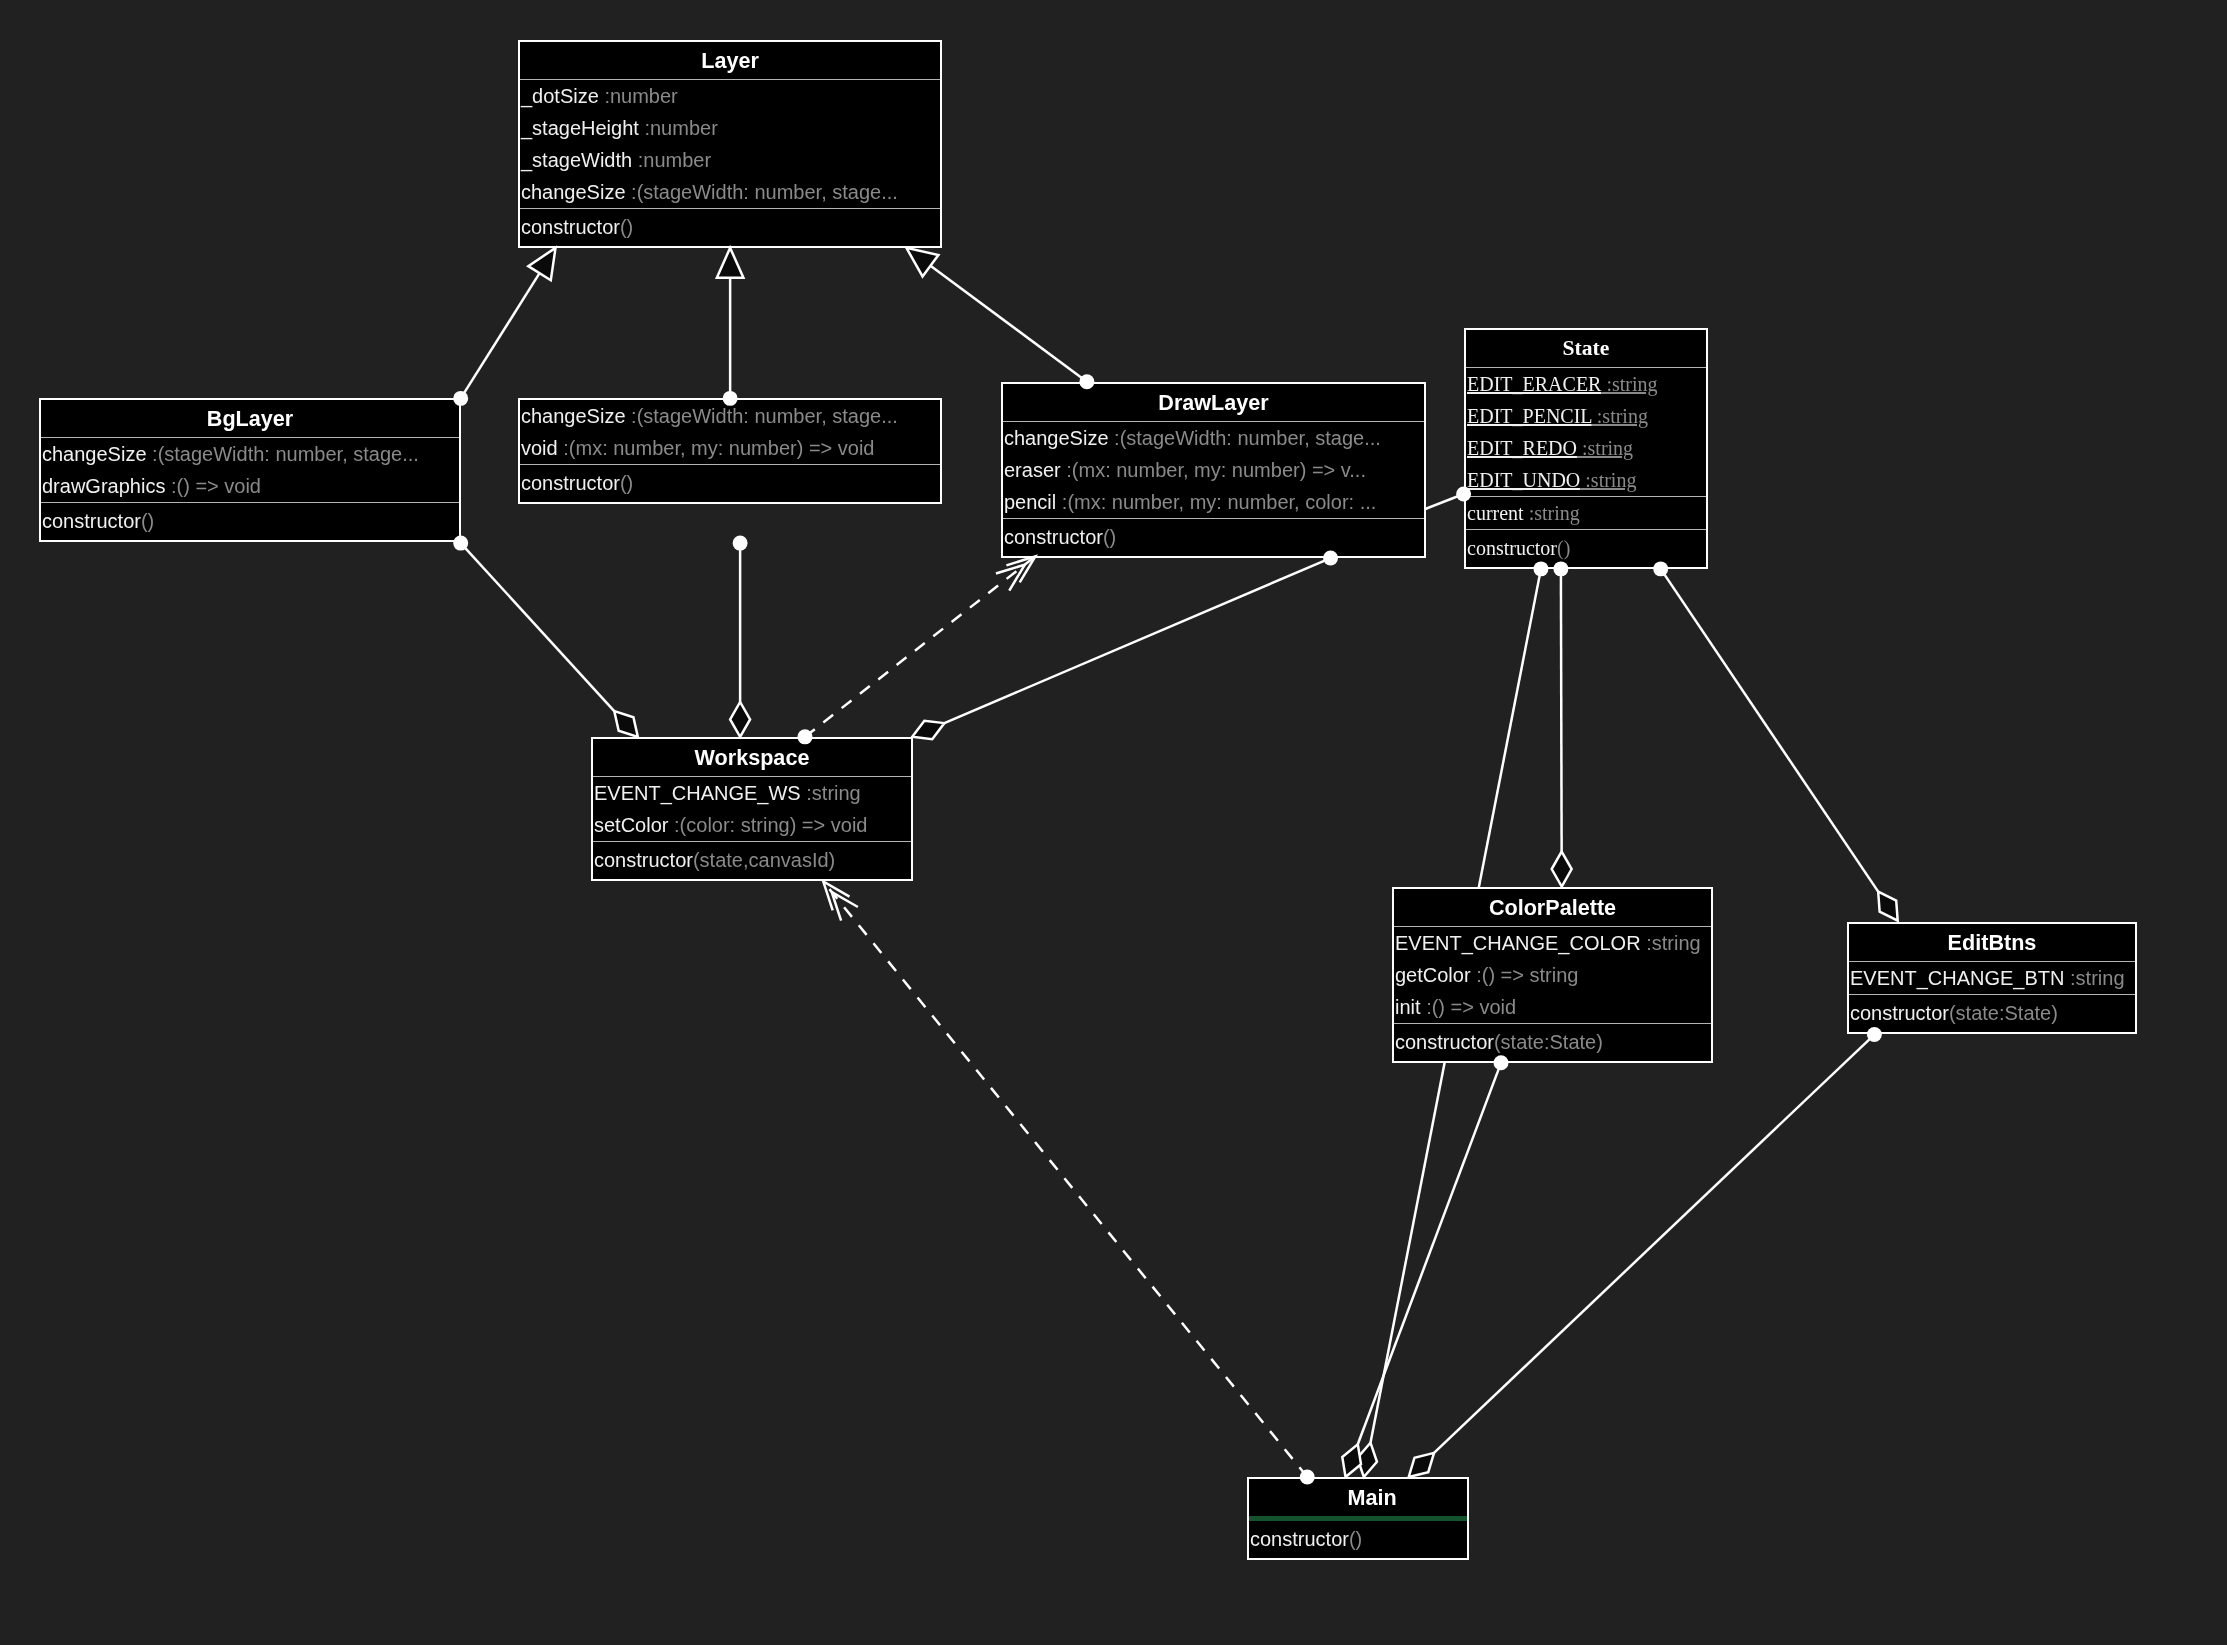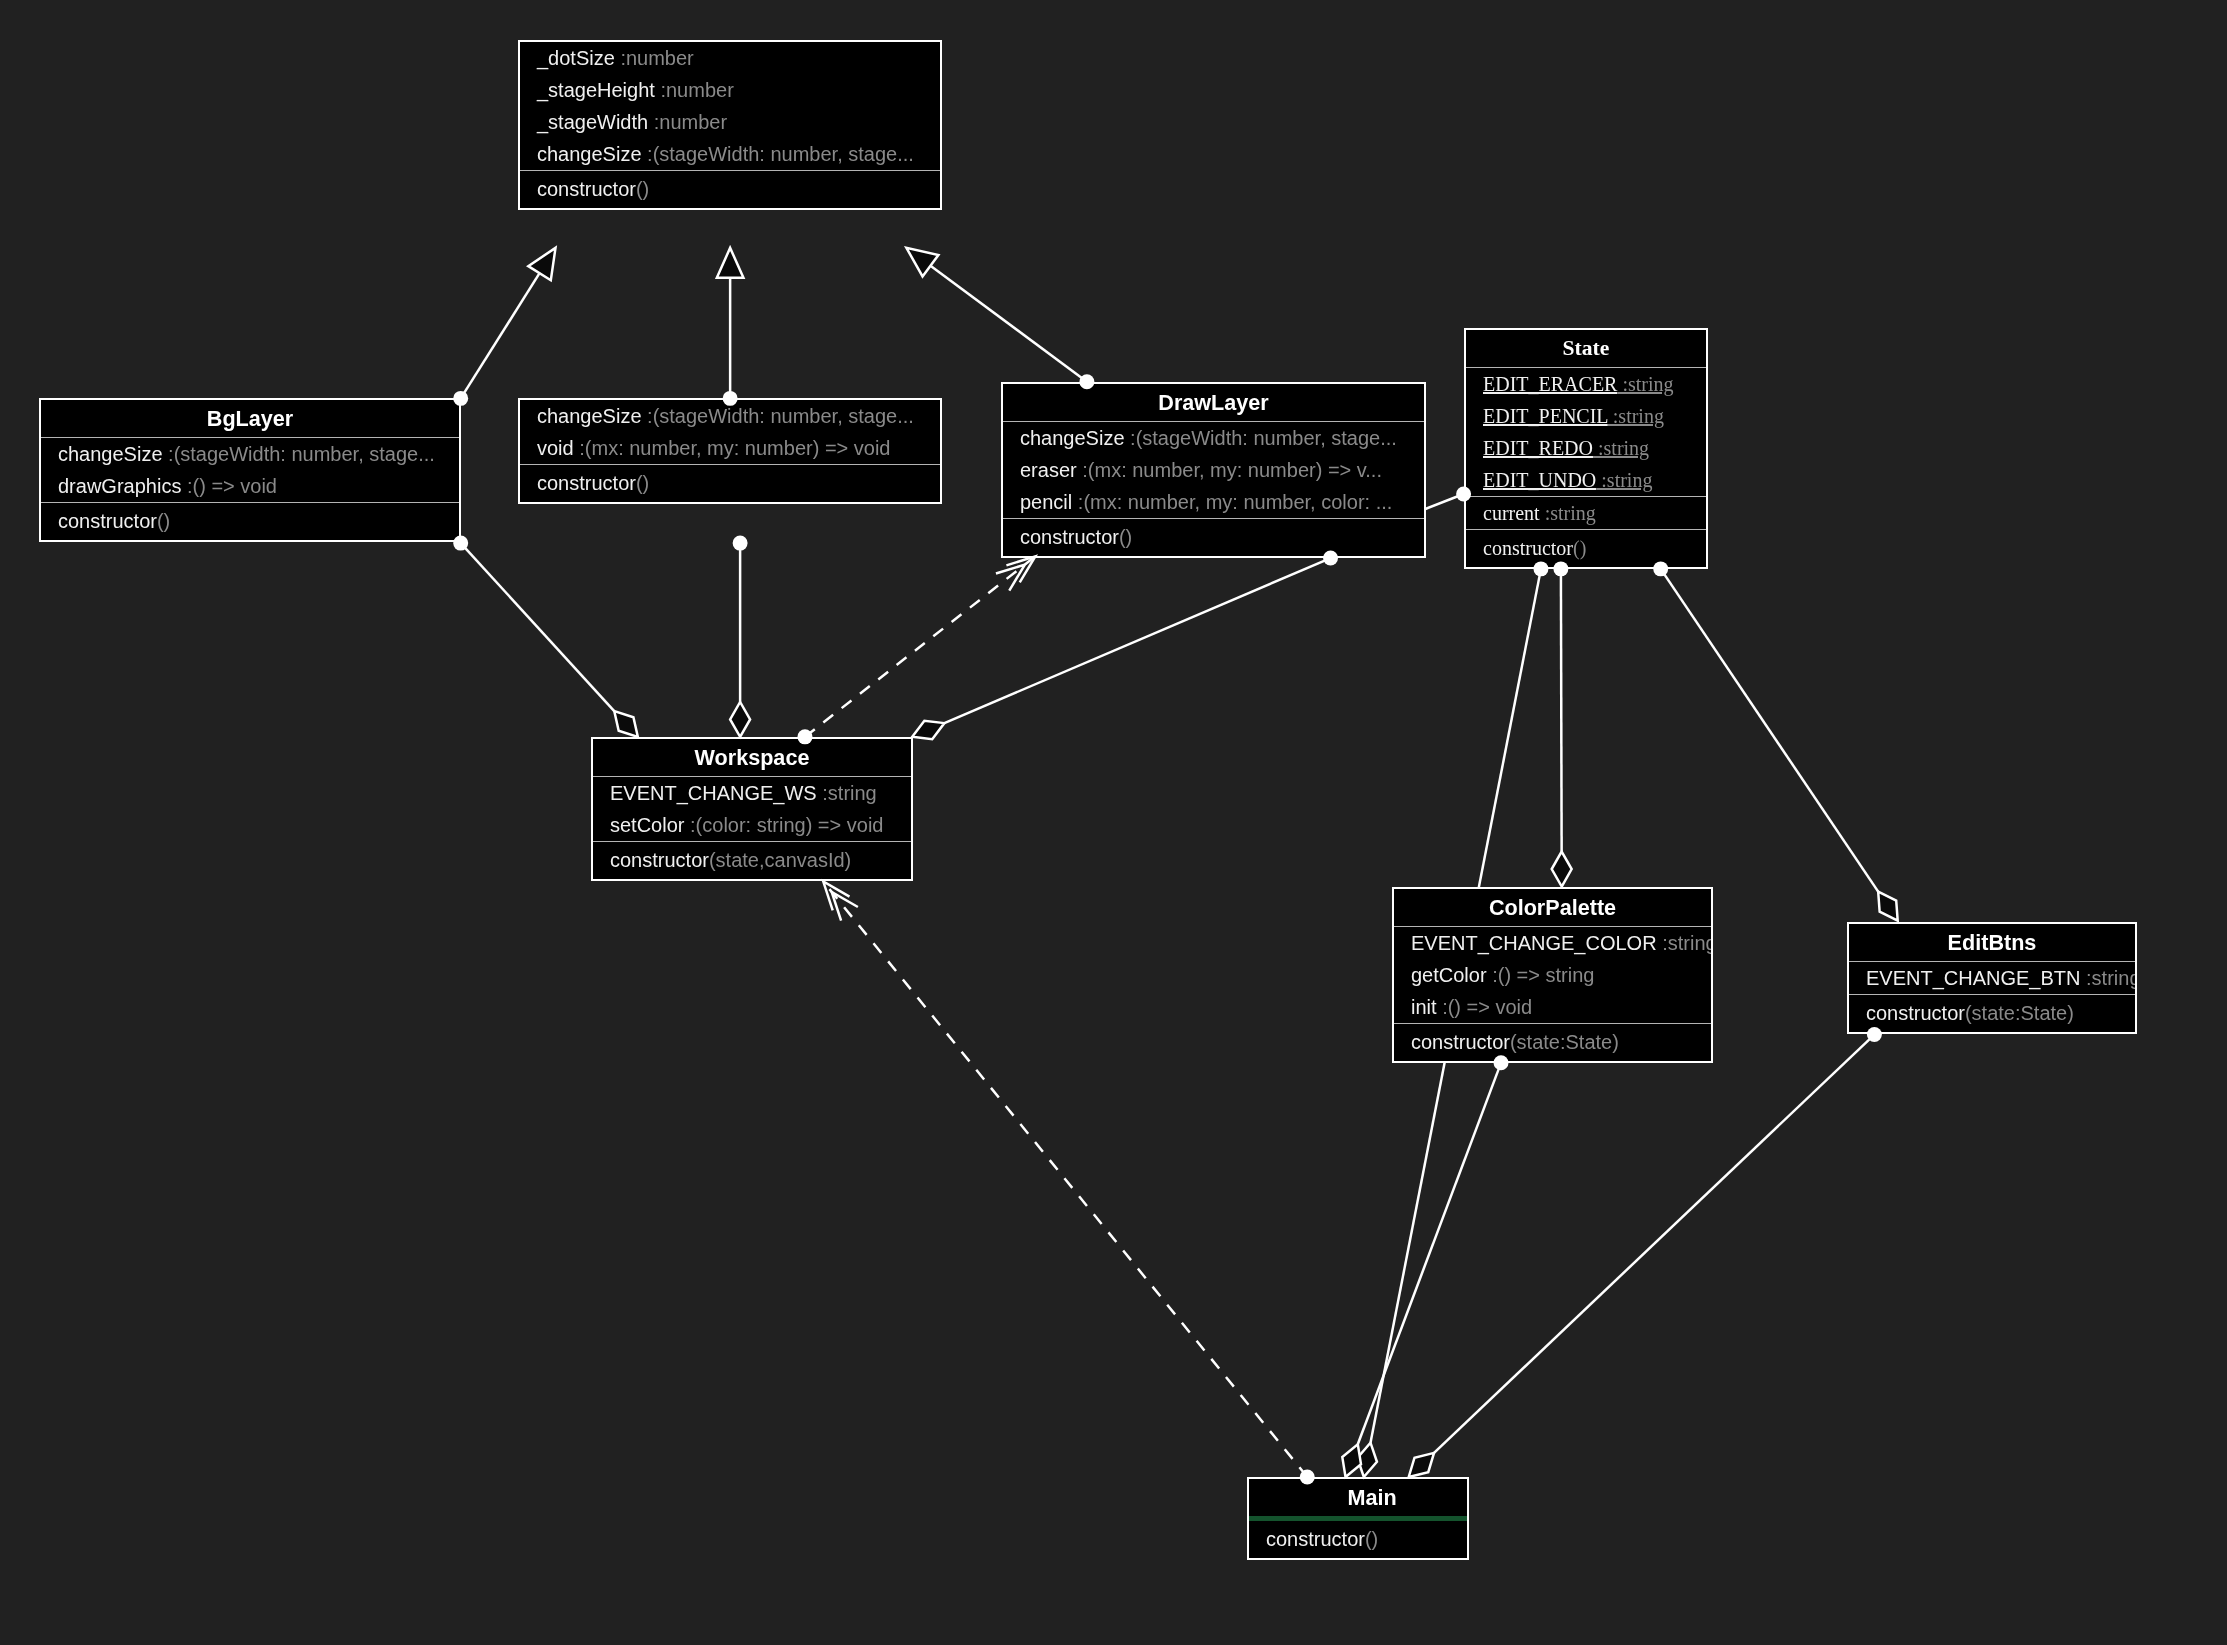--- a/index.html
+++ b/index.html
@@ -6,21 +6,21 @@
     position:relative;overflow:hidden;font-family:"Liberation Sans",sans-serif;}
   svg.layer{position:absolute;left:0;top:0;pointer-events:none;}
   #edges-under{z-index:1;}
   .class-box{position:absolute;z-index:2;background:#000;border:2.5px solid #fff;
     box-sizing:border-box;color:#f0f0f0;}
   .class-title{height:37px;line-height:37px;text-align:center;font-weight:bold;
     font-size:21.6px;color:#fff;border-bottom:1.7px solid #b4b4b4;white-space:nowrap;overflow:hidden;}
   .class-title.thick{border-bottom:5px solid #14532d;padding-left:28px;}
   .section{border-top:0;}
   .section + .section{border-top:1.7px solid #b4b4b4;}
-  .row{height:32px;line-height:32px;padding:0 17px;font-size:20px;
+  .row{height:32px;line-height:32px;padding:0 1px;font-size:20px;
     white-space:nowrap;overflow:hidden;}
   .section.last .row{height:37px;line-height:37px;}
   .mname{color:#f0f0f0;}
   .mtype{color:#8a8a8a;}
   .static-row .mname{text-decoration:underline;}
   .static-row .mtype{text-decoration:underline;}
   #edges-over{z-index:3;}
 </style>
 </head>
 <body>
@@ -36,20 +36,21 @@
     <line x1="1714" y1="612" x2="1760" y2="594" stroke="#ffffff" stroke-width="3"></line>
     <line x1="1877" y1="684" x2="1877.8900527327482" y2="1024.0001439097891" stroke="#ffffff" stroke-width="3"></line>
     <line x1="1853" y1="684" x2="1648.0407741826134" y2="1734.776876021531" stroke="#ffffff" stroke-width="3"></line>
     <line x1="1997" y1="684" x2="2258.5318477786445" y2="1072.1683214398831" stroke="#ffffff" stroke-width="3"></line>
     <line x1="1805" y1="1278" x2="1632.764488210935" y2="1736.6806677591142" stroke="#ffffff" stroke-width="3"></line>
     <line x1="2254" y1="1244" x2="1724.4499762109654" y2="1747.072522599583" stroke="#ffffff" stroke-width="3"></line>
     <line x1="1572" y1="1776" x2="990" y2="1060" stroke="#ffffff" stroke-width="3" stroke-dasharray="15 13"></line>
   </svg>
 <div id="boxes">
     <div class="class-box" style="left: 518px; top: 40px; width: 424px;">
+      <div class="class-title">Layer</div>
       <div class="section">
         <div class="row"><span class="mname">_dotSize</span><span class="mtype"> :number</span></div>
         <div class="row"><span class="mname">_stageHeight</span><span class="mtype"> :number</span></div>
         <div class="row"><span class="mname">_stageWidth</span><span class="mtype"> :number</span></div>
         <div class="row"><span class="mname">changeSize</span><span class="mtype"> :(stageWidth: number, stage...</span></div>
       </div>
       <div class="section last">
         <div class="row"><span class="mname">constructor</span><span class="mtype">()</span></div>
       </div>
     </div>

